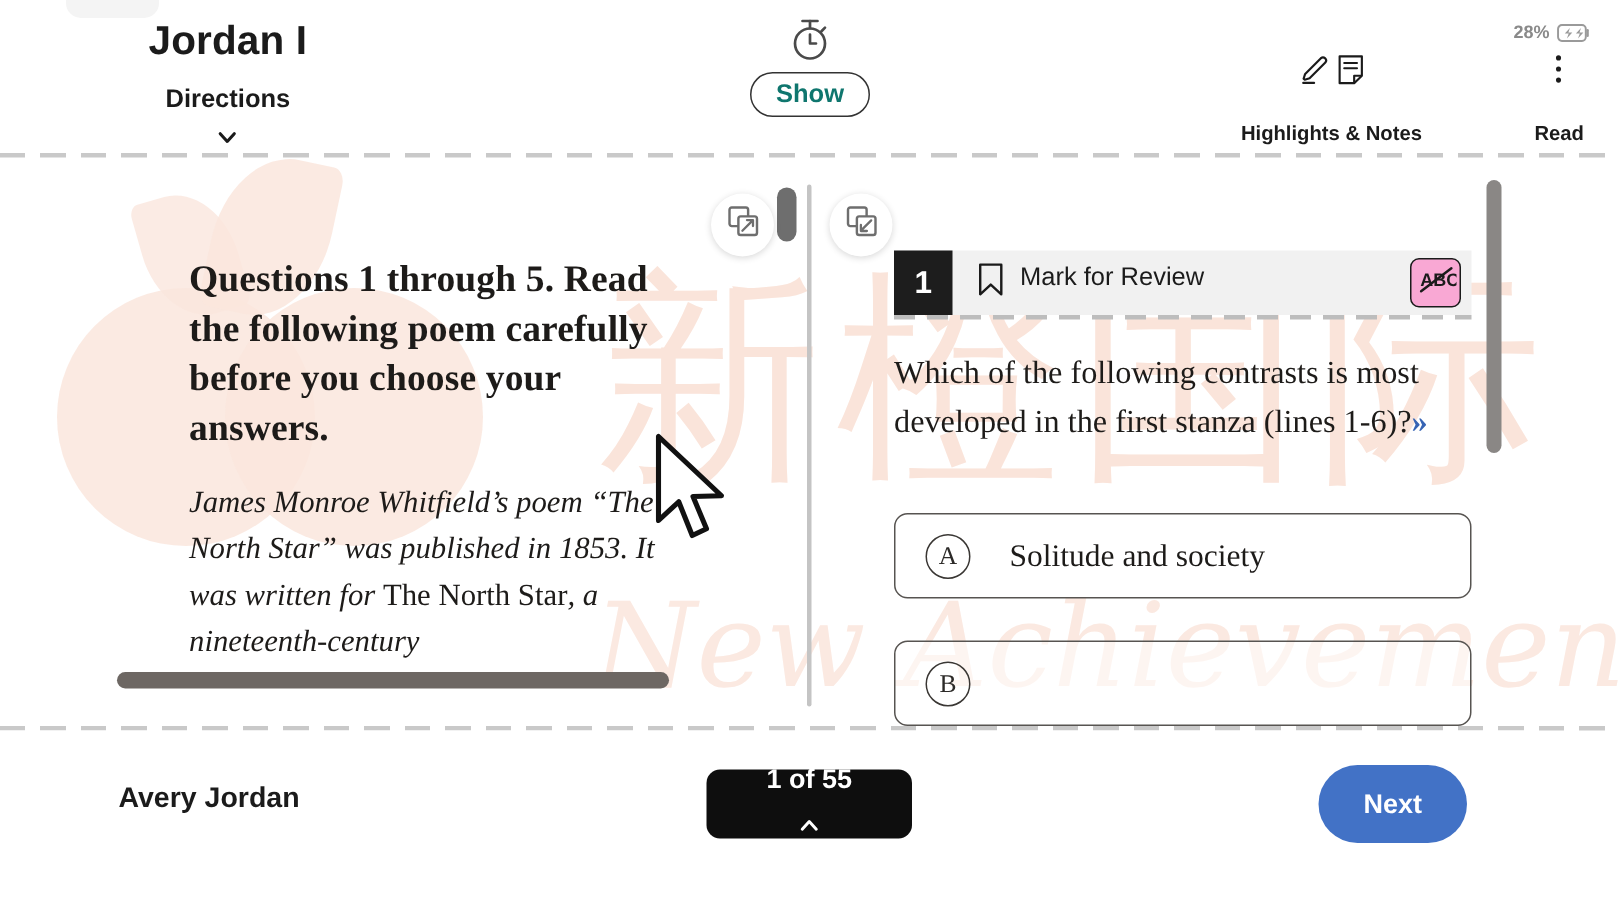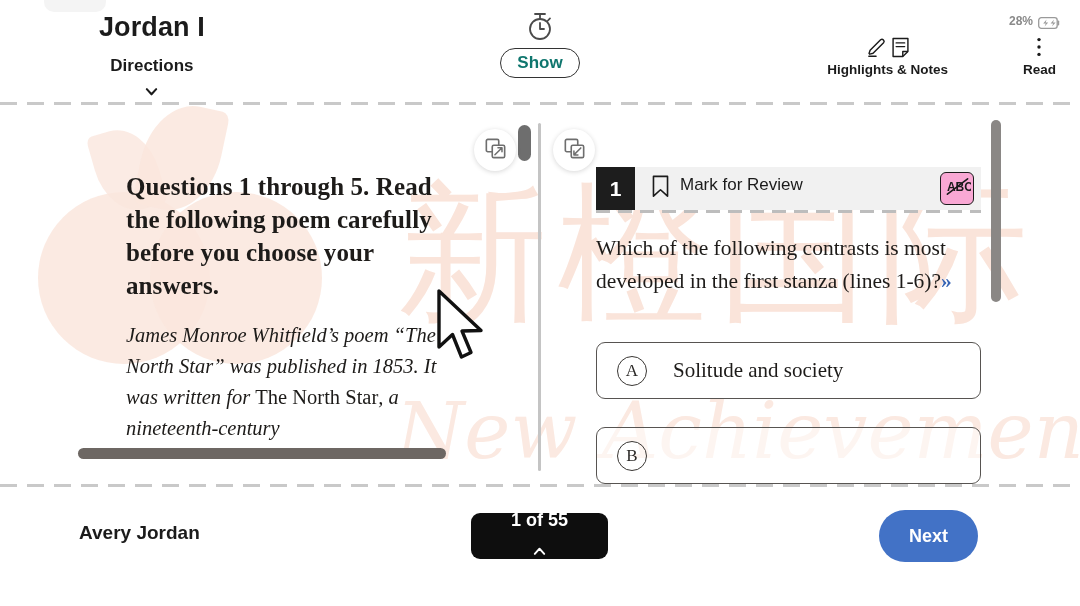--- a/index.html
+++ b/index.html
@@ -116,21 +116,21 @@
   }
   .battery-row {
     position: absolute; right: 20px; top: 14px;
     display: flex; align-items: center; gap: 5px;
   }
   .battery-pct { font-size: 12px; color: #8a8a8a; font-weight: 600; }
   .battery-ico { width: 22px; height: 12px; }
 
   .tool-item {
     position: absolute;
-    display: flex; flex-direction: column; align-items: center; gap: 0;
+    display: flex; flex-direction: column; align-items: center; gap: 19px;
     cursor: pointer;
   }
   .tool-item .ico-row { display: flex; align-items: flex-end; gap: 4px; height: 24px; }
   .tool-label { font-size: 13.5px; font-weight: 700; color: #1b1b1b; white-space: nowrap; }
   #hl-notes { right: 132px; top: 38px; }
   #more-tool { right: 24px; top: 38px; }
 
   
   .dash-rule {
     position: absolute; left: 0; width: 1080px; height: 3px;

